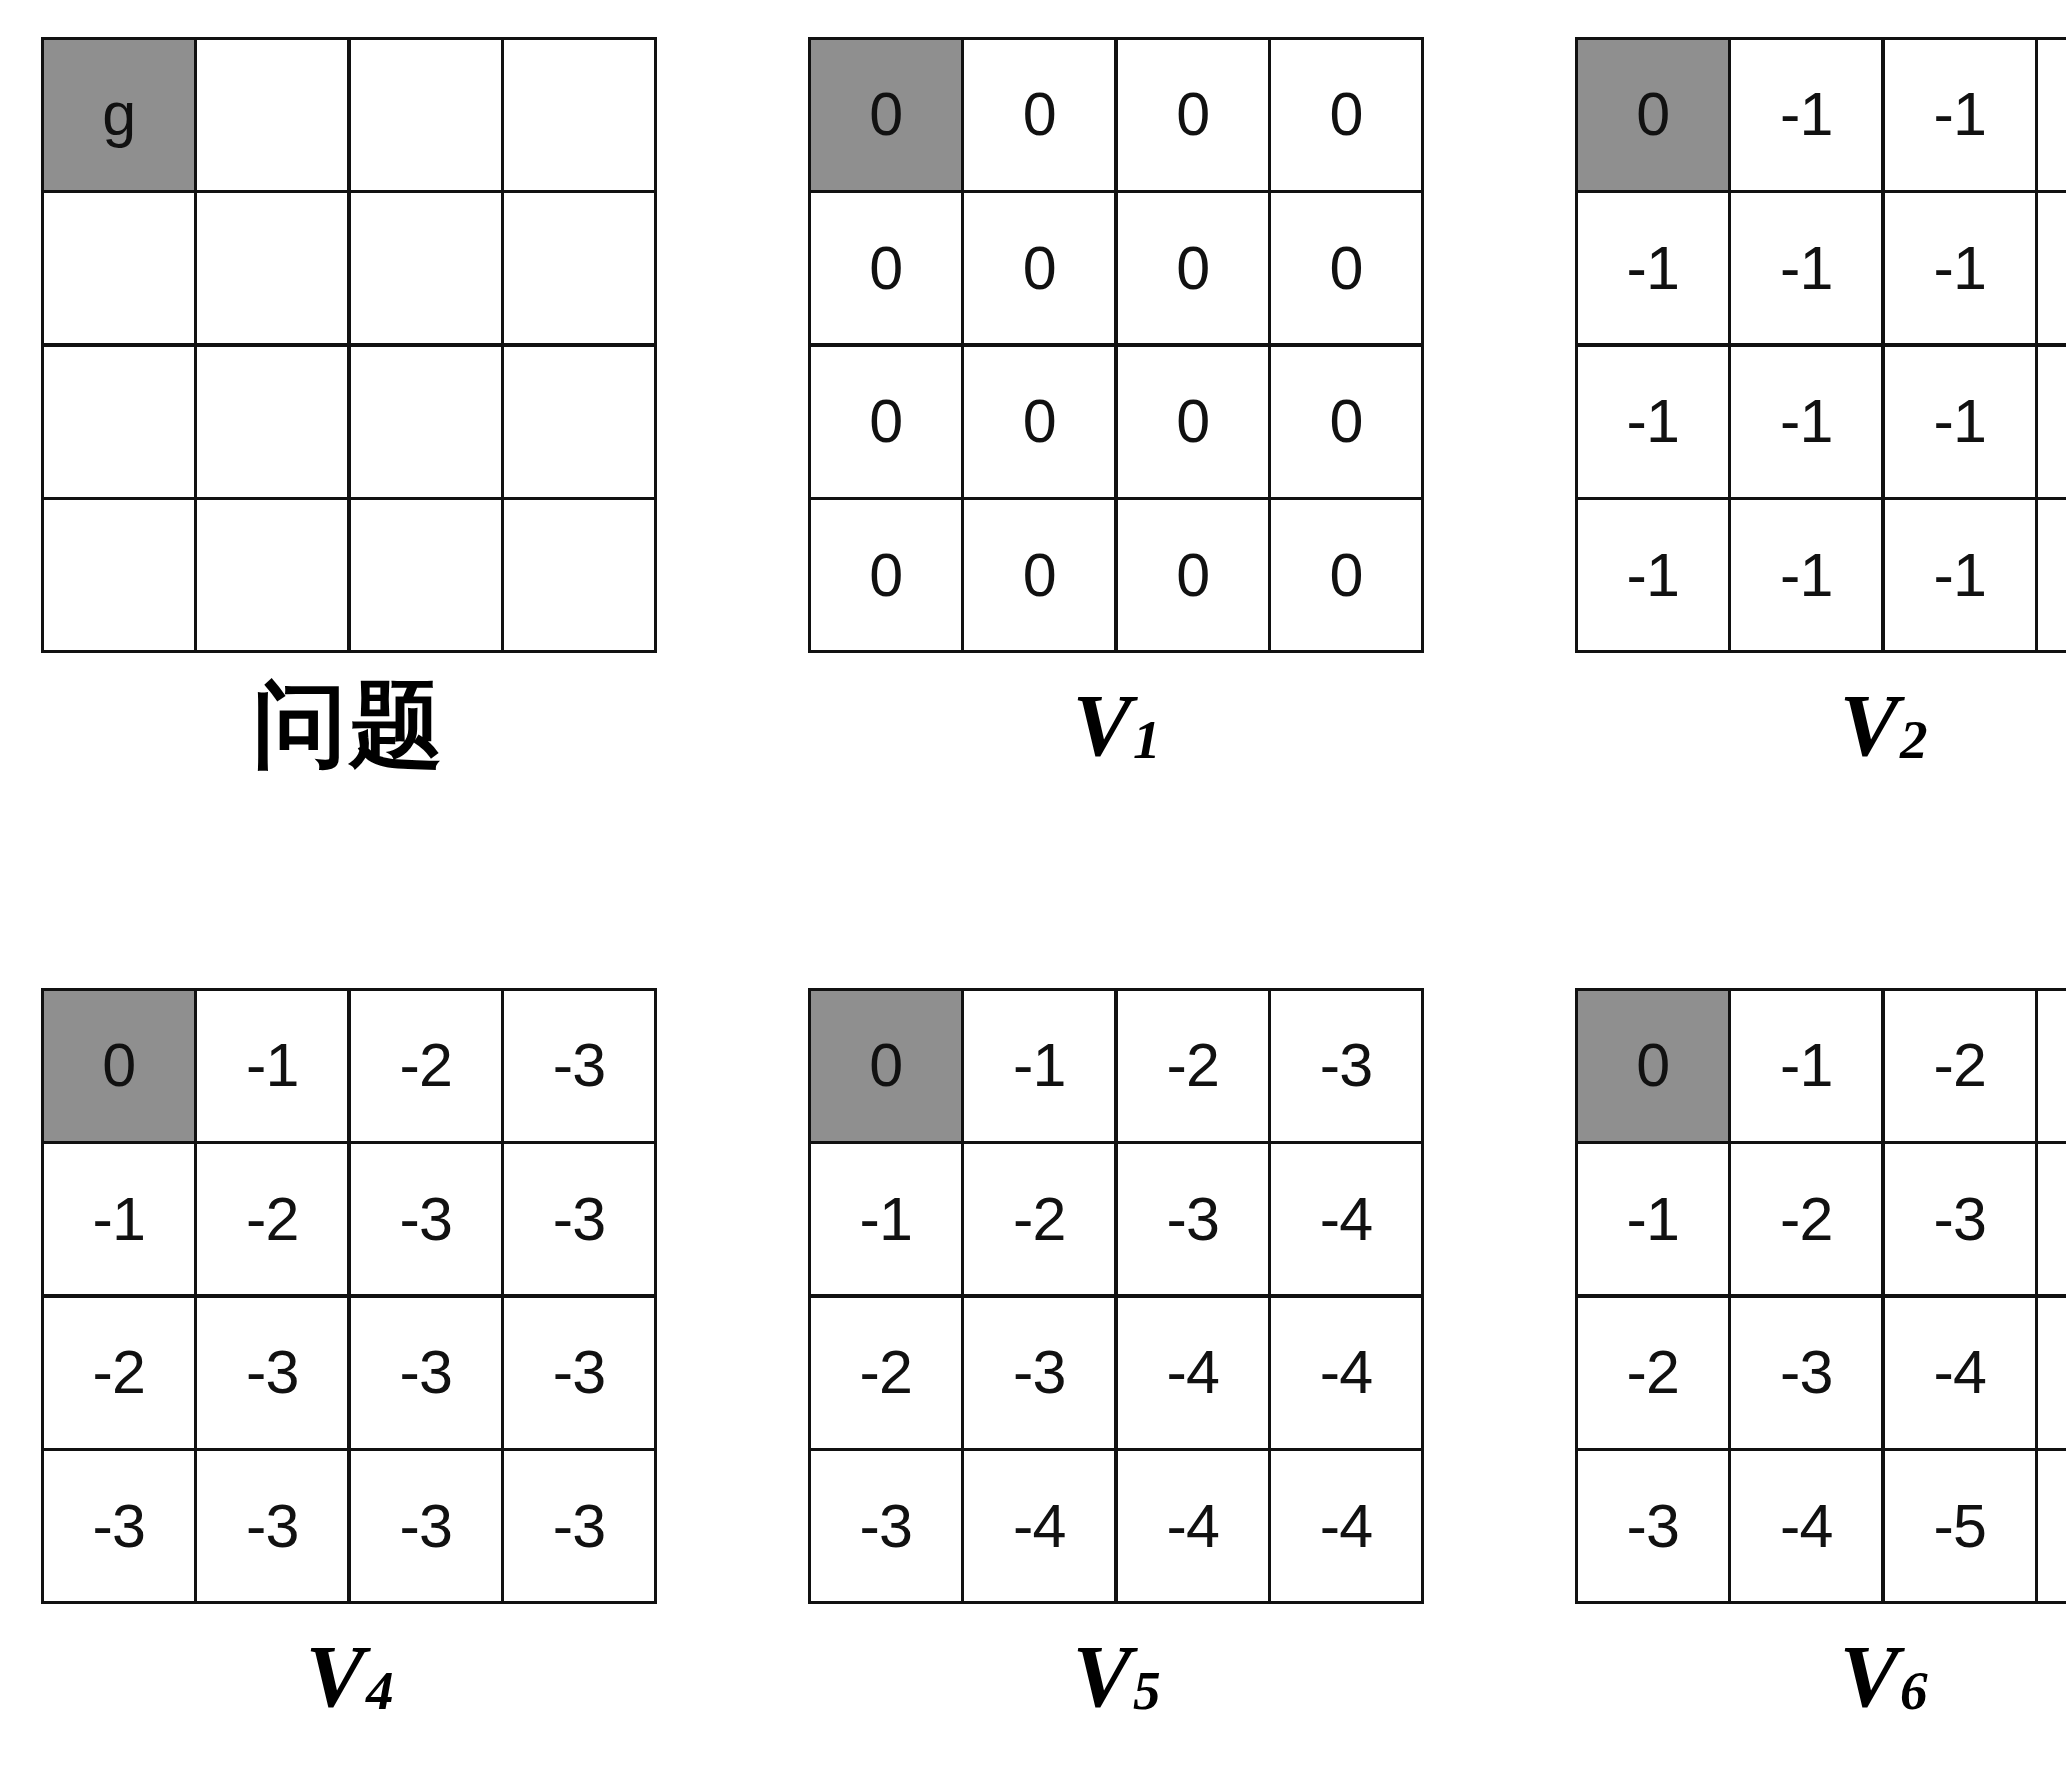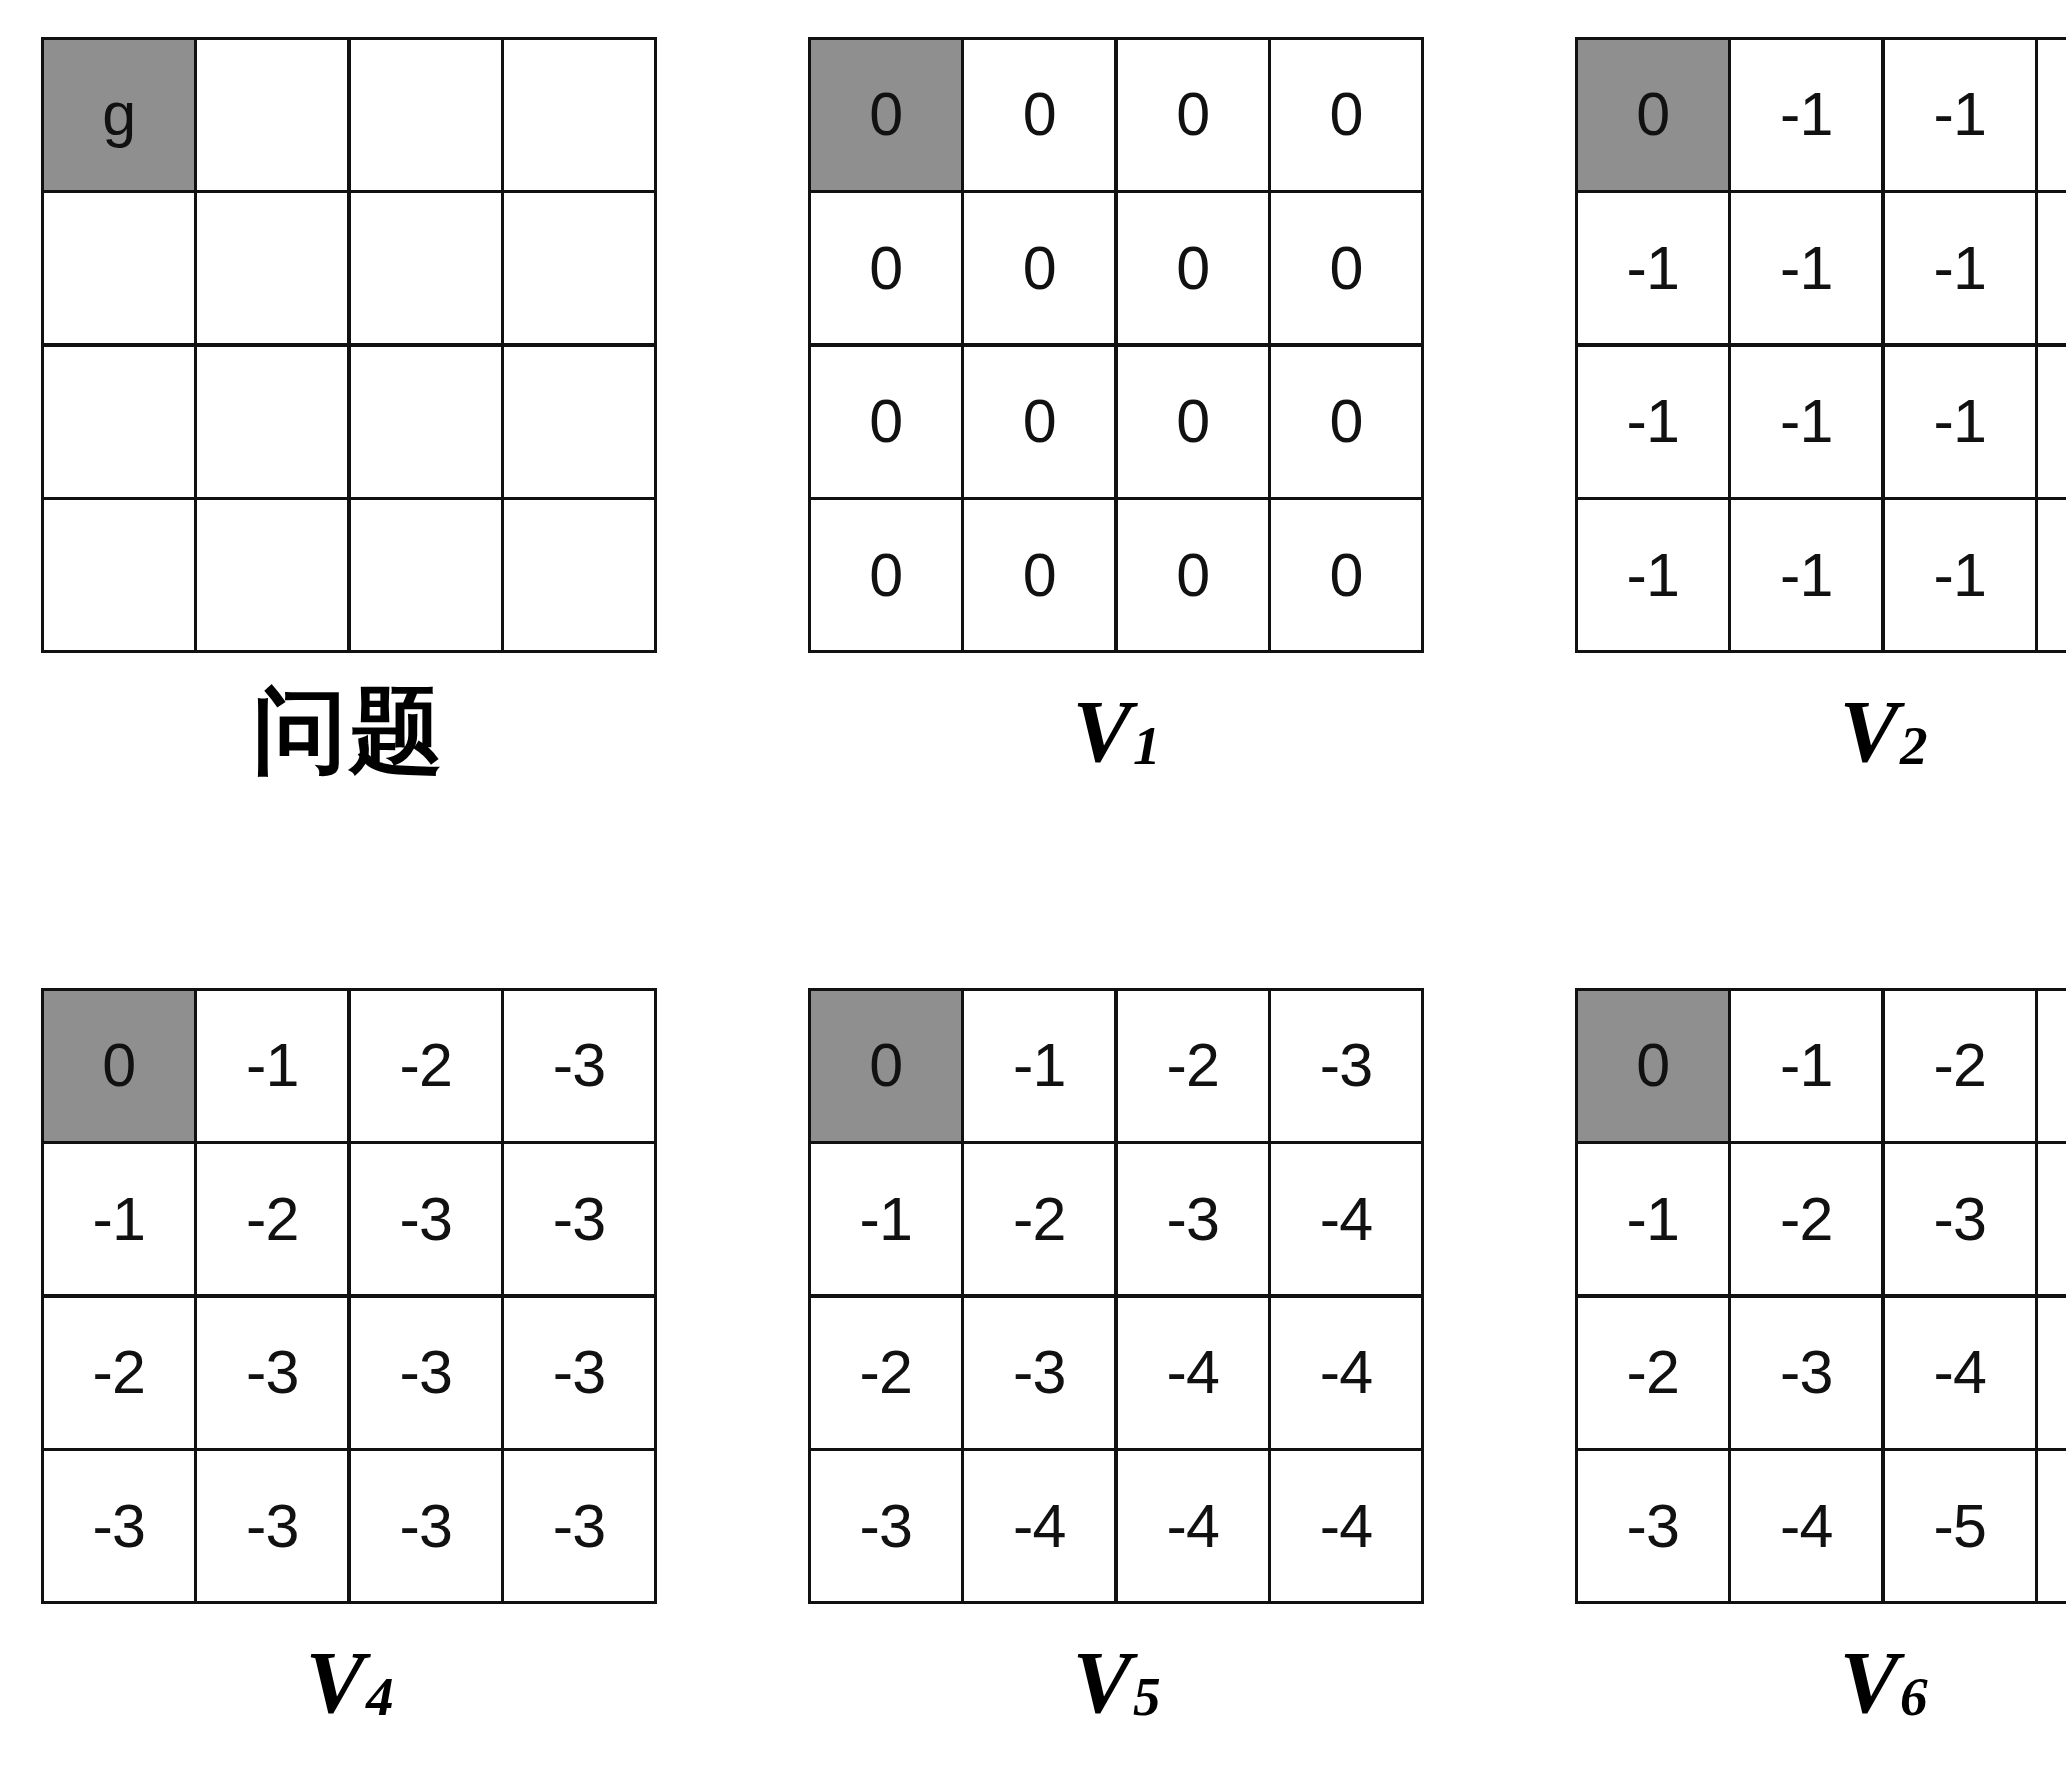--- a/index.html
+++ b/index.html
@@ -48,21 +48,21 @@
     align-items: center;
     justify-content: center;
     font-size: 61px;
     line-height: 1;
     letter-spacing: -0.8px;
     color: #111111;
   }
   .cell.goal { background: #8f8f8f; }
 
   .label {
-    margin-top: 23px;
+    margin-top: 17px;
     height: 110px;
     display: flex;
     align-items: center;
     justify-content: center;
     font-family: "Liberation Serif", serif;
     font-weight: bold;
     font-style: italic;
     font-size: 89px;
     line-height: 1;
     color: #000000;

